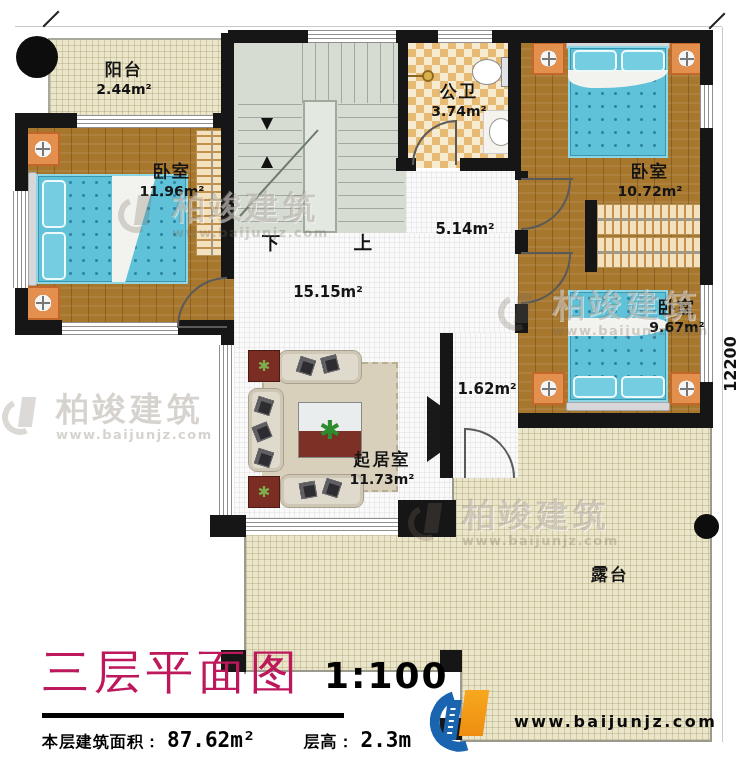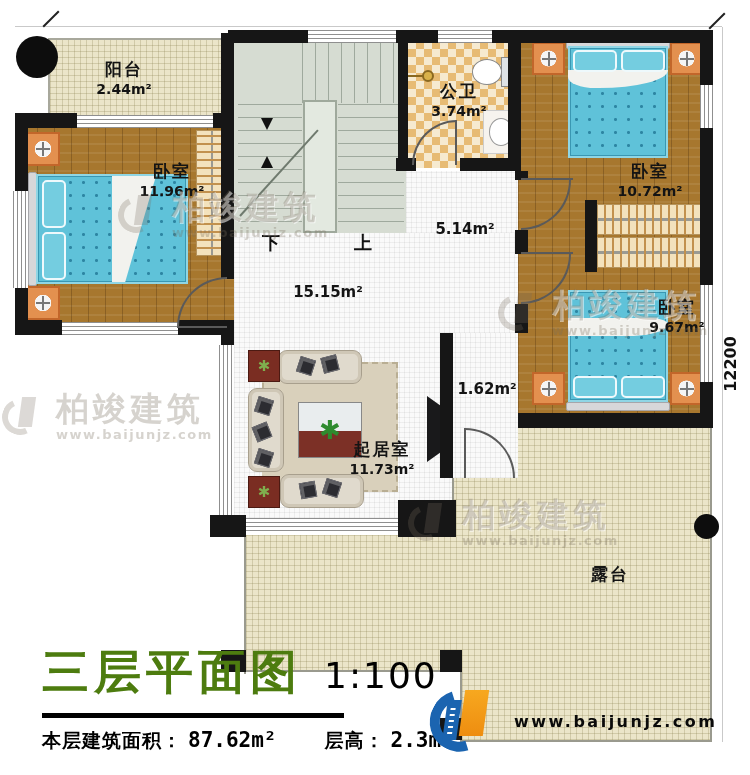--- a/index.html
+++ b/index.html
@@ -100,25 +100,25 @@
   .logo-icon .swoosh{position:absolute;left:2px;top:8px;width:60px;height:62px;border:10px solid #1b64b0;
     border-radius:50%;border-top-color:transparent;border-right-color:transparent;transform:rotate(28deg);box-sizing:border-box;}
   .logo-icon .bldg-o{position:absolute;left:34px;top:8px;width:24px;height:46px;
     background:linear-gradient(#f7a81f,#ee8d10);transform:skewX(-8deg);}
   .logo-icon .bldg-b{position:absolute;left:17px;top:18px;width:14px;height:40px;background:#1b64b0;transform:skewX(-8deg);
     background-image:repeating-linear-gradient(0deg,#fff 0 2px,transparent 2px 6px);
     background-size:5px 70%;background-repeat:no-repeat;background-position:4px 6px;}
   .logo-name{font-size:37px;font-weight:900;color:#050505;letter-spacing:2px;line-height:1.15;white-space:nowrap;}
   .logo-url{font-size:16px;font-weight:bold;color:#0a0a0a;letter-spacing:2.5px;white-space:nowrap;}
   
-  .plan-title{font-size:47px;font-weight:700;color:#4d7c0f;letter-spacing:5px;line-height:1;}
-  .plan-scale{font-size:36px;font-weight:400;color:#000;letter-spacing:2px;line-height:1;text-align:right;}
+  .plan-title{font-size:47px;font-weight:400;color:#be185d;letter-spacing:5px;line-height:1;}
+  .plan-scale{font-size:36px;font-weight:700;color:#000;letter-spacing:2px;line-height:1;text-align:right;}
   .titlebar{position:absolute;background:#000;}
   .info-row{position:absolute;display:flex;align-items:baseline;color:#000;font-weight:bold;}
-  .info-label{font-size:19px;letter-spacing:1px;}
+  .info-label{font-size:16px;letter-spacing:1px;}
   .info-value{font-size:21px;font-family:"DejaVu Sans Mono","Liberation Mono",monospace;font-weight:bold;}
 </style>
 </head>
 <body>
 
 <div class="thinline" style="left:15px;top:26px;width:707px;height:1px;"></div>
 <div class="thinline" style="left:722px;top:27px;width:1px;height:715px;"></div>
 <div class="dim" style="left:320px;top:19px;width:80px;margin-top:30px;">12000</div>
 <div class="dim" style="left:690px;top:355px;width:80px;height:18px;transform:rotate(-90deg);">12200</div>
 <div class="tick" style="left:40px;top:18px;width:22px;"></div>
@@ -275,21 +275,21 @@
   <div class="ar">3.74m²</div>
 </div>
 <div class="room-label" style="left:600px;top:160px;width:100px;">
   <div class="nm">卧室</div>
   <div class="ar">10.72m²</div>
 </div>
 <div class="room-label" style="left:627px;top:296px;width:100px;">
   <div class="nm">卧室</div>
   <div class="ar">9.67m²</div>
 </div>
-<div class="room-label" style="left:332px;top:438px;width:100px;">
+<div class="room-label" style="left:332px;top:448px;width:100px;">
   <div class="nm">起居室</div>
   <div class="ar">11.73m²</div>
 </div>
 <div class="area-label" style="left:425px;top:220px;width:80px;">5.14m²</div>
 <div class="area-label" style="left:288px;top:283px;width:80px;">15.15m²</div>
 <div class="area-label" style="left:447px;top:380px;width:80px;">1.62m²</div>
 <div class="room-label" style="left:580px;top:563px;width:60px;">
   <div class="nm">露台</div>
 </div>
 <div class="stair-label" style="left:256px;top:231px;width:30px;">下</div>

